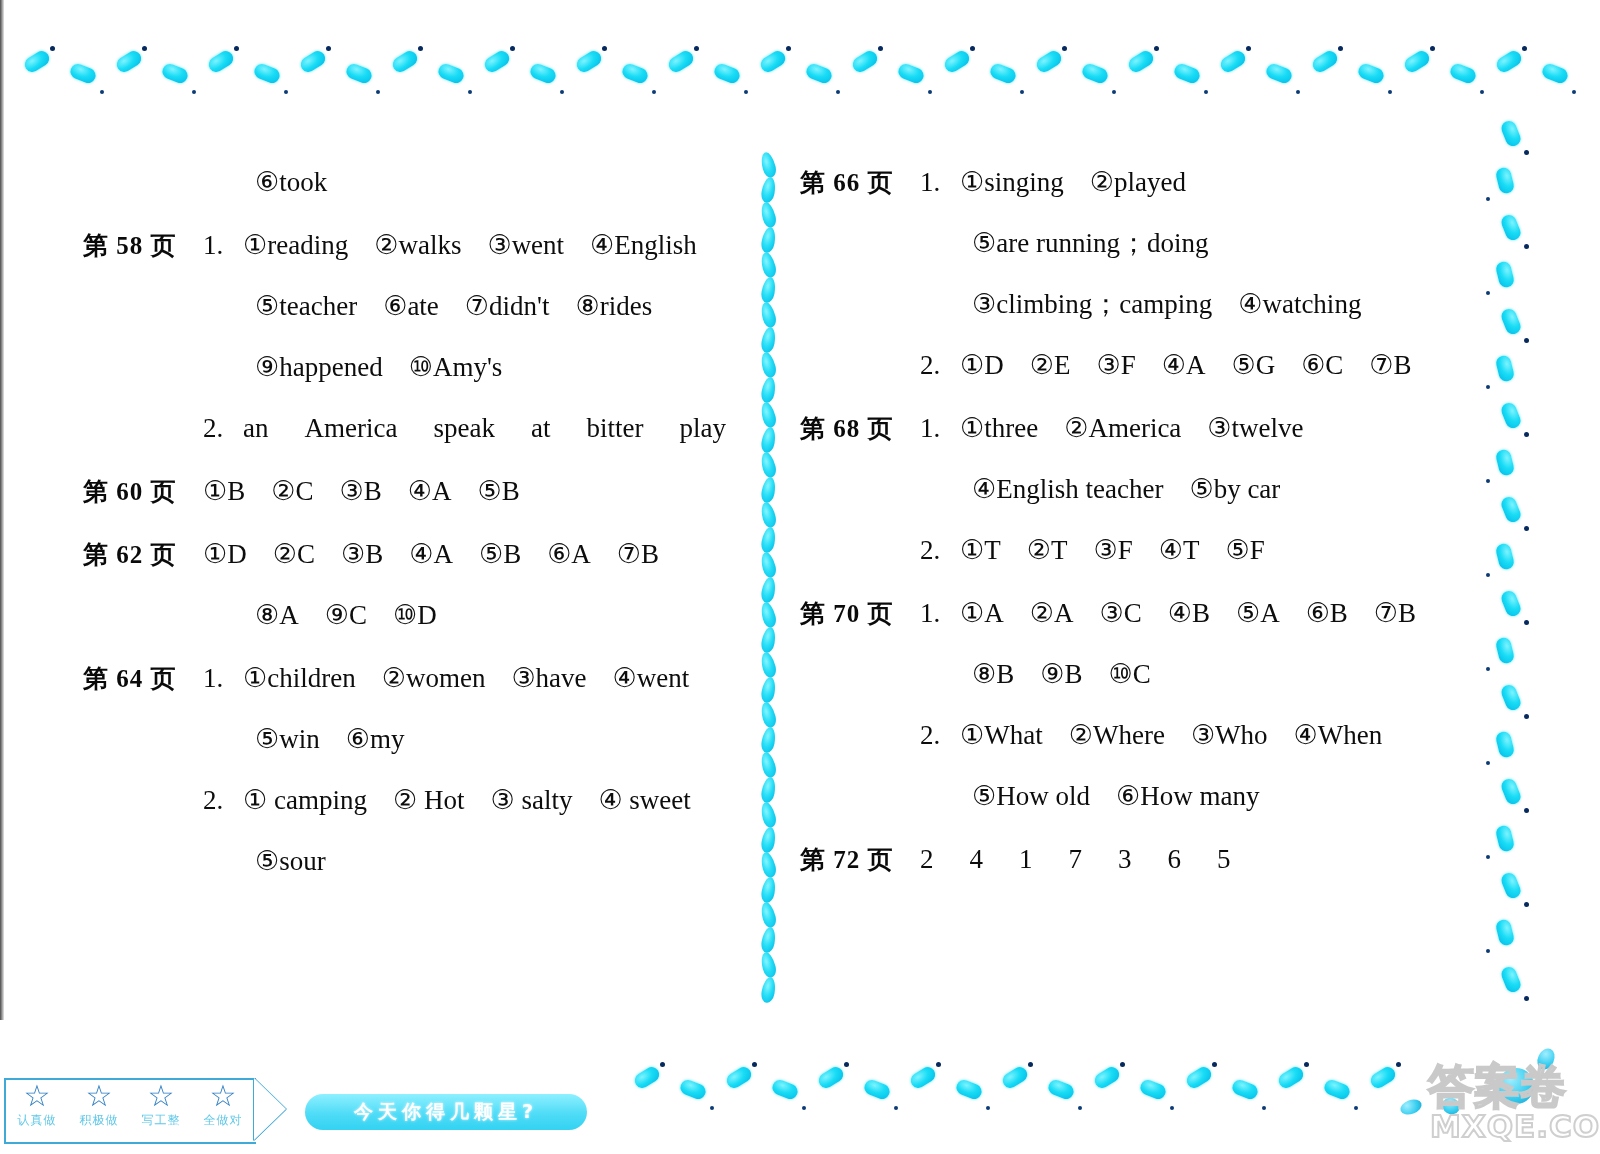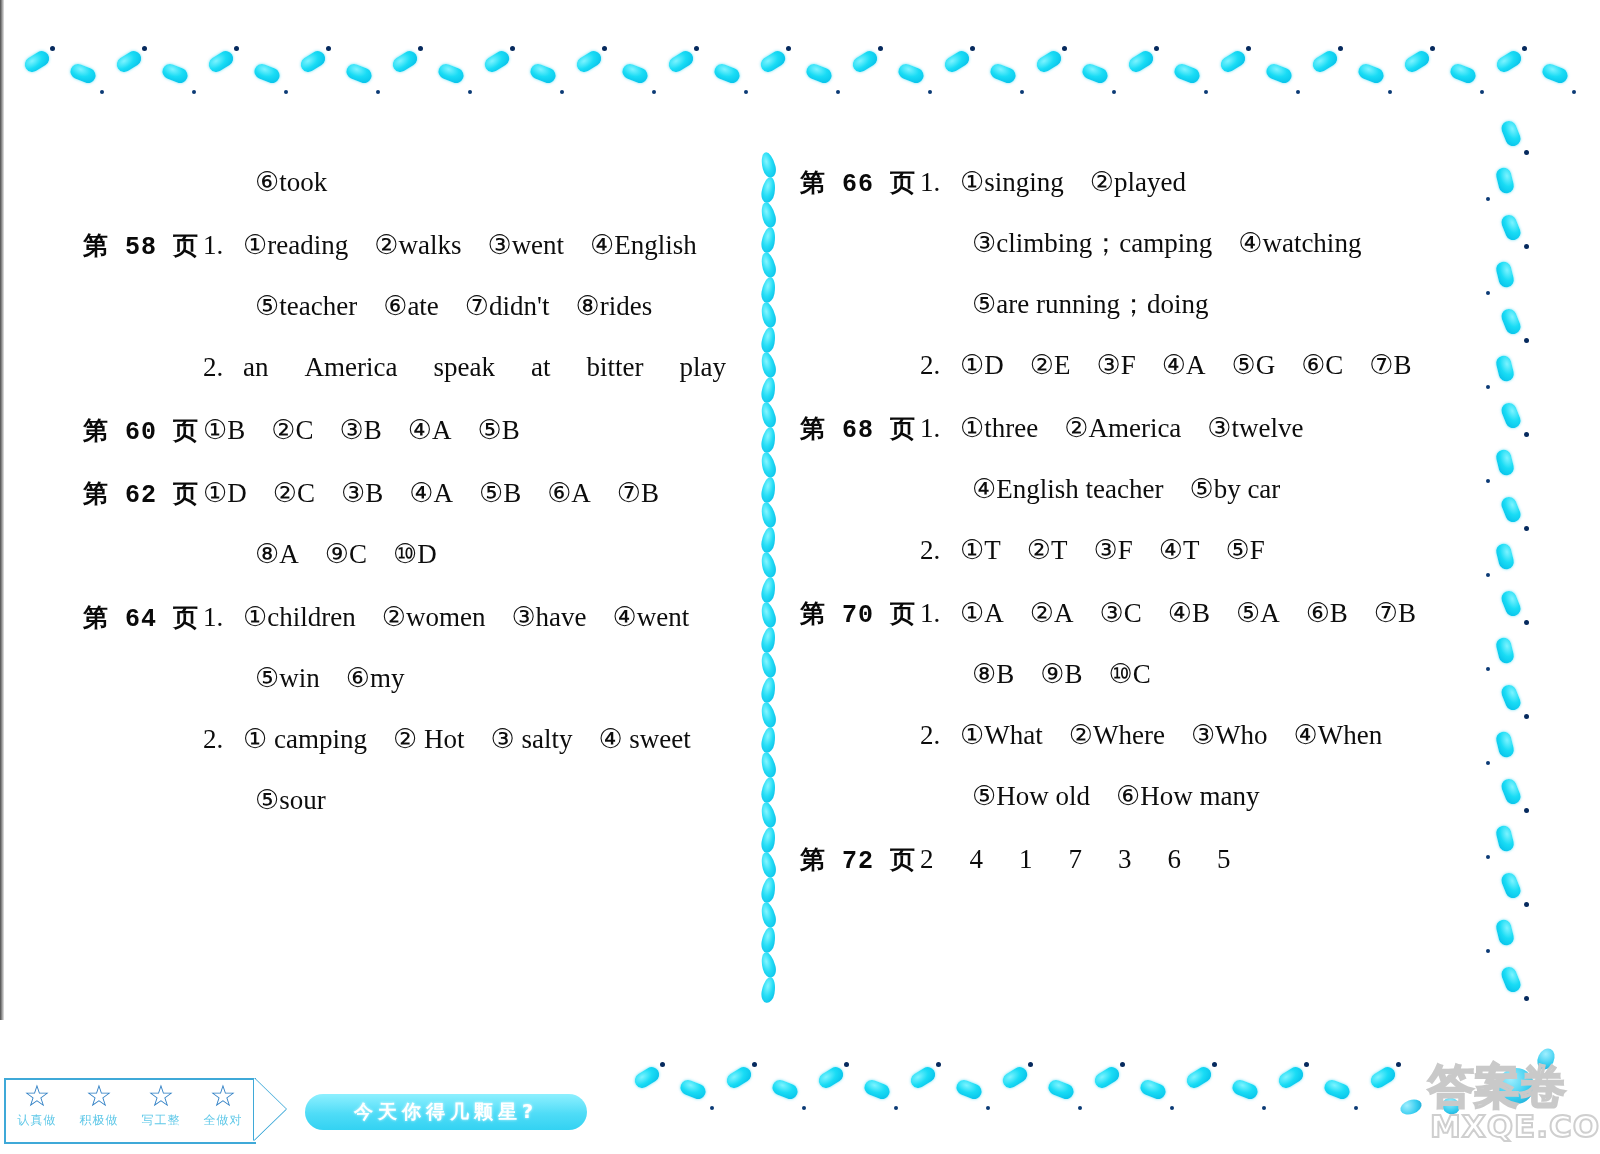--- a/index.html
+++ b/index.html
@@ -77,21 +77,21 @@
   }
 
   
   .col{position:absolute;top:0;}
   .col-left{left:83px;width:680px;}
   .col-right{left:800px;width:700px;}
 
   .row{display:flex;align-items:baseline;margin-bottom:2px;}
   .plabel{
     flex:0 0 auto;width:120px;
-    font-family:Liberation Mono, monospace;
+    font-family:Liberation Serif, serif;
     font-weight:bold;font-size:25px;color:#0a0a0a;
     letter-spacing:1px;white-space:nowrap;
   }
   .pbody{flex:1 1 auto;}
   .line{
     font-size:27px;color:#0d0d0d;white-space:nowrap;
     line-height:61px;
   }
   .line.indent{padding-left:52px;}
   .qnum{display:inline-block;width:40px;}
@@ -363,20 +363,21 @@
         <div class="plabel"></div>
         <div class="pbody">
           <div class="line indent"><span class="ans"><span>⑥</span><span>took</span></span><span class="gap"></span></div>
         </div>
       </div>
       <div class="row">
         <div class="plabel">第 58 页</div>
         <div class="pbody">
           <div class="line"><span class="qnum">1.</span><span class="ans"><span>①</span><span>reading</span></span><span class="gap"></span><span class="ans"><span>②</span><span>walks</span></span><span class="gap"></span><span class="ans"><span>③</span><span>went</span></span><span class="gap"></span><span class="ans"><span>④</span><span>English</span></span><span class="gap"></span></div>
           <div class="line indent"><span class="ans"><span>⑤</span><span>teacher</span></span><span class="gap"></span><span class="ans"><span>⑥</span><span>ate</span></span><span class="gap"></span><span class="ans"><span>⑦</span><span>didn't</span></span><span class="gap"></span><span class="ans"><span>⑧</span><span>rides</span></span><span class="gap"></span></div>
+          <div class="line indent"><span class="ans"><span>⑨</span><span>happened</span></span><span class="gap"></span><span class="ans"><span>⑩</span><span>Amy's</span></span><span class="gap"></span></div>
           <div class="line"><span class="qnum">2.</span><span class="wide-word">an</span><span class="wide-word">America</span><span class="wide-word">speak</span><span class="wide-word">at</span><span class="wide-word">bitter</span><span class="wide-word">play</span></div>
         </div>
       </div>
       <div class="row">
         <div class="plabel">第 60 页</div>
         <div class="pbody">
           <div class="line"><span class="ans"><span>①</span><span>B</span></span><span class="gap"></span><span class="ans"><span>②</span><span>C</span></span><span class="gap"></span><span class="ans"><span>③</span><span>B</span></span><span class="gap"></span><span class="ans"><span>④</span><span>A</span></span><span class="gap"></span><span class="ans"><span>⑤</span><span>B</span></span><span class="gap"></span></div>
         </div>
       </div>
       <div class="row">
@@ -395,22 +396,22 @@
           <div class="line indent"><span class="ans"><span>⑤</span><span>sour</span></span><span class="gap"></span></div>
         </div>
       </div>
     </div>
 
   <div class="col col-right" id="col-right" style="top:152px;">
       <div class="row">
         <div class="plabel">第 66 页</div>
         <div class="pbody">
           <div class="line"><span class="qnum">1.</span><span class="ans"><span>①</span><span>singing</span></span><span class="gap"></span><span class="ans"><span>②</span><span>played</span></span><span class="gap"></span></div>
+          <div class="line indent"><span class="ans"><span>⑤</span><span>are running；doing</span></span><span class="gap"></span></div>
           <div class="line indent"><span class="ans"><span>③</span><span>climbing；camping</span></span><span class="gap"></span><span class="ans"><span>④</span><span>watching</span></span><span class="gap"></span></div>
-          <div class="line indent"><span class="ans"><span>⑤</span><span>are running；doing</span></span><span class="gap"></span></div>
           <div class="line"><span class="qnum">2.</span><span class="ans"><span>①</span><span>D</span></span><span class="gap"></span><span class="ans"><span>②</span><span>E</span></span><span class="gap"></span><span class="ans"><span>③</span><span>F</span></span><span class="gap"></span><span class="ans"><span>④</span><span>A</span></span><span class="gap"></span><span class="ans"><span>⑤</span><span>G</span></span><span class="gap"></span><span class="ans"><span>⑥</span><span>C</span></span><span class="gap"></span><span class="ans"><span>⑦</span><span>B</span></span><span class="gap"></span></div>
         </div>
       </div>
       <div class="row">
         <div class="plabel">第 68 页</div>
         <div class="pbody">
           <div class="line"><span class="qnum">1.</span><span class="ans"><span>①</span><span>three</span></span><span class="gap"></span><span class="ans"><span>②</span><span>America</span></span><span class="gap"></span><span class="ans"><span>③</span><span>twelve</span></span><span class="gap"></span></div>
           <div class="line indent"><span class="ans"><span>④</span><span>English teacher</span></span><span class="gap"></span><span class="ans"><span>⑤</span><span>by car</span></span><span class="gap"></span></div>
           <div class="line"><span class="qnum">2.</span><span class="ans"><span>①</span><span>T</span></span><span class="gap"></span><span class="ans"><span>②</span><span>T</span></span><span class="gap"></span><span class="ans"><span>③</span><span>F</span></span><span class="gap"></span><span class="ans"><span>④</span><span>T</span></span><span class="gap"></span><span class="ans"><span>⑤</span><span>F</span></span><span class="gap"></span></div>
         </div>

